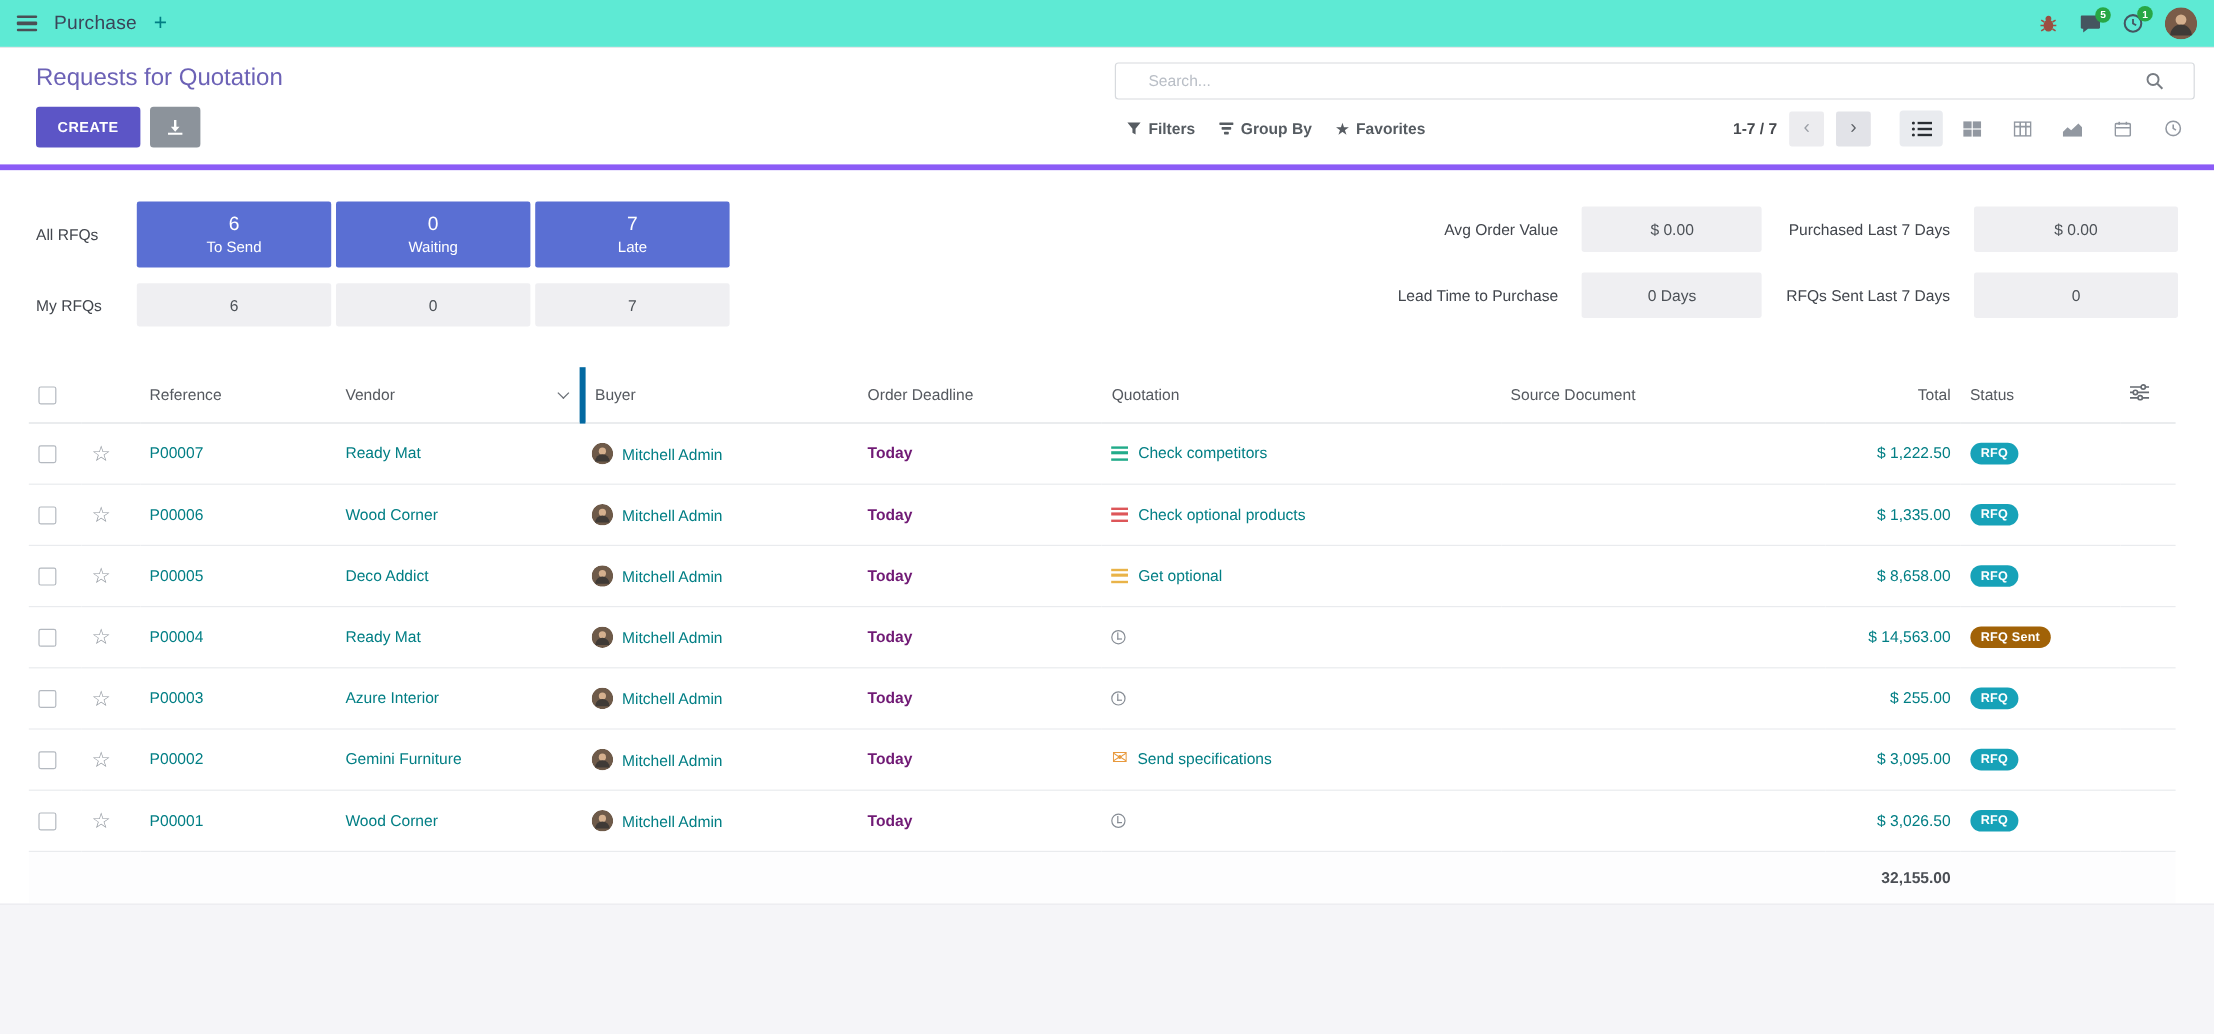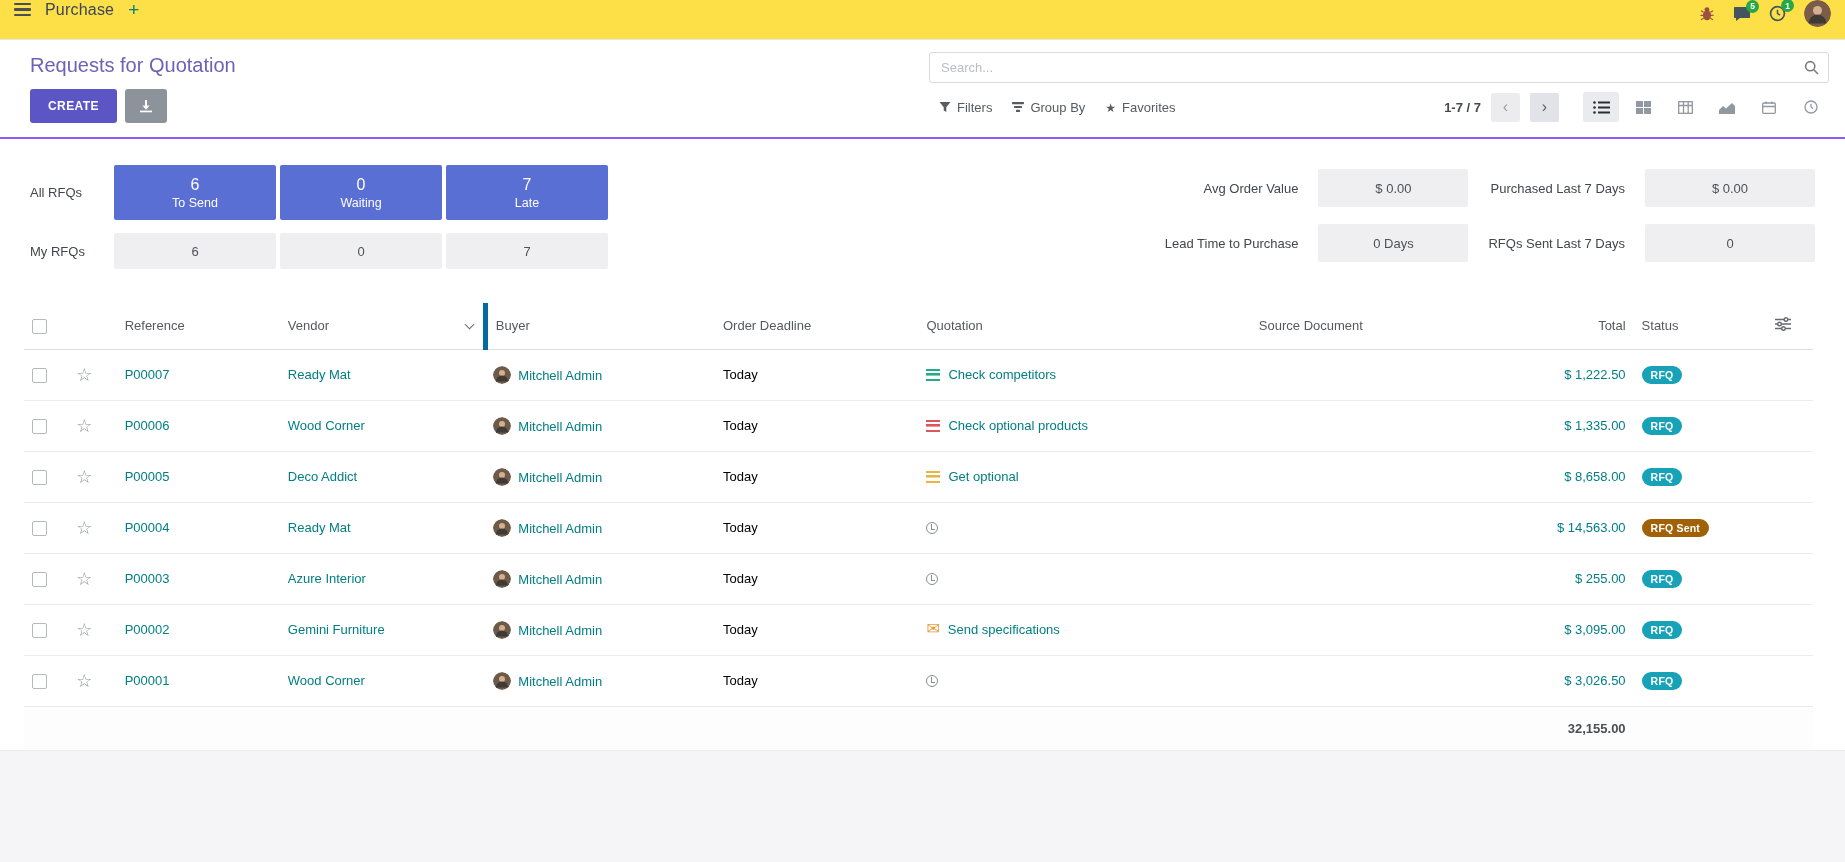--- a/index.html
+++ b/index.html
@@ -5,53 +5,53 @@
   * { box-sizing: border-box; }
   html,body { margin:0; padding:0; }
   body {
     width:1845px; height:862px; overflow:hidden;
     font-family:"Liberation Sans", sans-serif;
     background:#ffffff; color:#212529;
     display:flex; flex-direction:column;
   }
 
   
-  .navbar { flex:0 0 40px; display:flex; align-items:flex-start; justify-content:space-between;
-            padding:0 14px; border-bottom:1px solid #e7e7ea; background:#fde047; }
+  .navbar { flex:0 0 40px; display:flex; align-items:center; justify-content:space-between;
+            padding:0 14px; border-bottom:1px solid #e7e7ea; background:#5eead4; }
   .nav-left { display:flex; align-items:center; gap:14px; }
   .burger { display:inline-flex; flex-direction:column; gap:3px; cursor:pointer; }
   .burger i { width:17px; height:2.4px; background:#4a4f55; border-radius:1px; }
   .app-name { font-size:16px; color:#3b4559; font-weight:500; letter-spacing:.2px; cursor:pointer; }
   .plus { color:#017e84; font-size:19px; line-height:1; cursor:pointer; }
   .nav-right { display:flex; align-items:center; gap:18px; }
   .nav-icon { position:relative; display:inline-flex; cursor:pointer; }
   .nav-badge { position:absolute; top:-6px; right:-8px; background:#28a745; color:#fff;
                font-size:8.5px; font-weight:bold; min-width:13px; height:13px; border-radius:7px;
                display:flex; align-items:center; justify-content:center; padding:0 2px; }
   .nav-avatar { width:27px; height:27px; border-radius:50%; overflow:hidden; display:block; cursor:pointer; }
 
   
   .control-panel { display:flex; justify-content:space-between; padding:12px 16px 14px 30px;
-                   border-bottom:2px solid #8b5cf6; background:#fff; }
+                   border-bottom:5px solid #8b5cf6; background:#fff; }
   .cp-left { display:flex; flex-direction:column; gap:12px; }
   .page-title { font-size:20px; font-weight:400; color:#6c62b6; margin:2px 0 0 0; }
   .cp-left-buttons { display:flex; gap:8px; }
   .btn-create { background:#5c55c6; color:#fff; border:none; font-size:12px; font-weight:700;
                 letter-spacing:.4px; padding:0 18px; height:34px; border-radius:3px;
                 font-family:inherit; cursor:pointer; }
   .btn-download { background:#8c939b; border:none; width:42px; height:34px; border-radius:3px;
                   display:flex; align-items:center; justify-content:center; cursor:pointer; }
   .cp-right { display:flex; flex-direction:column; gap:9px; width:900px; }
   .search-box { height:31px; border:1px solid #d7dade; border-radius:3px; display:flex;
-                align-items:center; padding:0 9px; background:#fff; }
+                align-items:center; padding:0 25px; background:#fff; }
   .search-input { border:none; outline:none; flex:1; font-size:13px; font-family:inherit; color:#333; }
   .search-input::placeholder { color:#b9bec6; }
   .cp-toolbar { display:flex; align-items:center; }
   .tool-btn { display:flex; align-items:center; gap:6px; background:none; border:none;
-              color:#555b61; font-size:13px; font-family:inherit; padding:6px 10px; cursor:pointer; }
+              color:#555b61; font-size:13px; font-family:inherit; padding:6px 10px; cursor:pointer;font-weight:bold; }
   .fav-star::before { content:"★"; font-size:12px; color:#575c62; }
   .pager { margin-left:auto; display:flex; align-items:center; gap:10px;font-weight:bold; }
   .pager-text { font-size:13px; color:#46494e; }
   .pager-btn { width:29px; height:29px; border:none; background:#ececef; color:#9a9ea5;
                font-size:16px; border-radius:2px; cursor:pointer; line-height:1; }
   .pager-btn.prev::before { content:"‹"; }
   .pager-btn.next::before { content:"›"; }
   .pager-btn.next { background:#e2e3e8; color:#5c6066; }
   .view-switcher { display:flex; align-items:center; margin-left:24px; gap:6px; }
   .vs-btn { width:36px; height:30px; display:flex; align-items:center; justify-content:center;
@@ -79,21 +79,21 @@
   table { border-collapse:collapse; table-layout:fixed; width:100%; font-size:13px; }
   th { font-weight:500; color:#55595f; text-align:left; height:46px;
        border-bottom:1px solid #dcdfe3; padding:0 8px; cursor:pointer; position:relative; }
   .th-vendor { border-right:5px solid #0369a1; }
   .sort-caret { position:absolute; right:10px; top:18px; width:7px; height:7px;
                 border-right:1.6px solid #6a6f76; border-bottom:1.6px solid #6a6f76;
                 transform:rotate(45deg); }
   td { height:51px; border-bottom:1px solid #e9ebee; padding:0 8px; white-space:nowrap; overflow:hidden; }
   .c-total, .th-total { text-align:right; }
   .link { color:#017e84; cursor:pointer; }
-  .deadline { color:#000000; }
+  .deadline { color:#701a75;font-weight:bold; }
   .checkbox { width:15px; height:15px; border:1px solid #b4b9c0; border-radius:2px;
               background:#fff; display:inline-block; vertical-align:middle; cursor:pointer; }
   .star { cursor:pointer; }
   .star::before { content:"☆"; font-size:18px; color:#8f959d; }
   .avatar-sm { width:18px; height:18px; border-radius:50%; overflow:hidden; display:inline-block;
                vertical-align:-4px; margin-right:7px; }
   .act-wrap { display:flex; align-items:center; cursor:pointer; }
   .act-icon { display:inline-block; flex:0 0 auto; margin-right:8px; }
   .icon-list { width:14px; height:12px; border-top:2.6px solid currentColor;
                border-bottom:2.6px solid currentColor;

